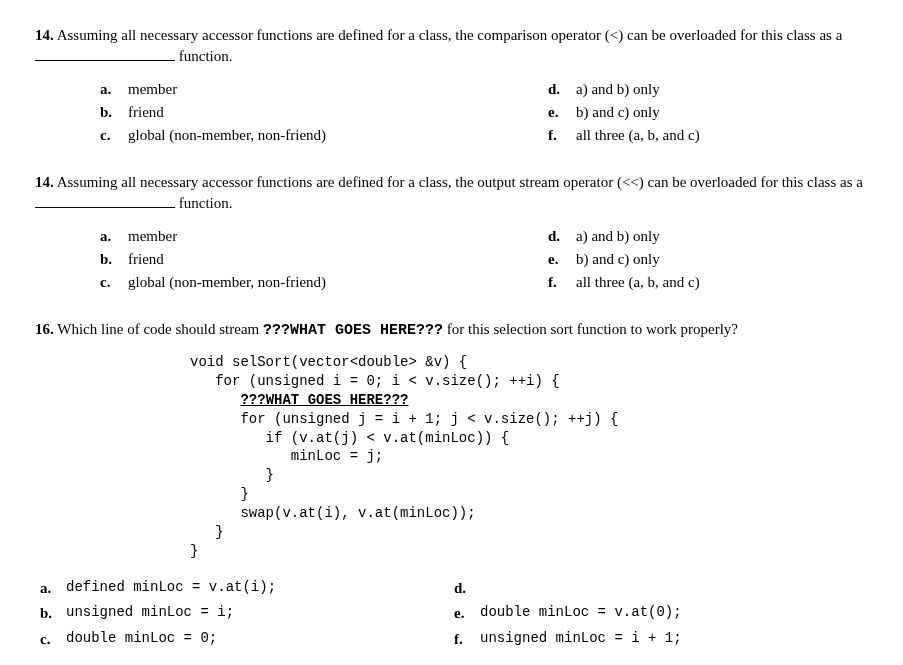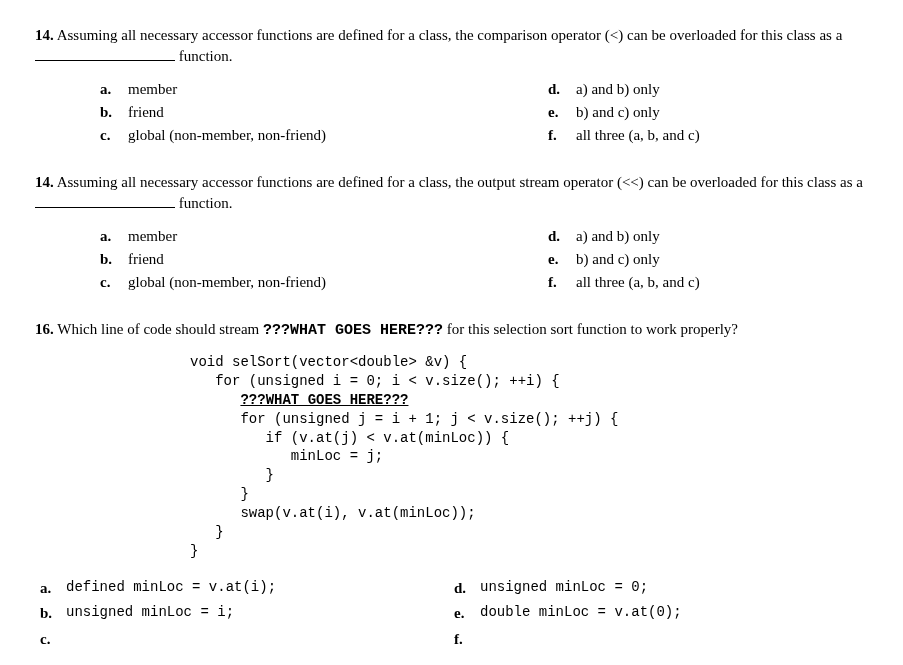--- a/index.html
+++ b/index.html
@@ -195,29 +195,30 @@
       <div class="code-option">
         <span class="code-option-letter">a.</span>
         <span class="code-option-text">defined minLoc = v.at(i);</span>
       </div>
       <div class="code-option">
         <span class="code-option-letter">b.</span>
         <span class="code-option-text">unsigned minLoc = i;</span>
       </div>
       <div class="code-option">
         <span class="code-option-letter">c.</span>
+        <span class="code-option-text">double minLoc = 0;</span>
       </div>
     </div>
     <div class="code-options-col">
       <div class="code-option">
         <span class="code-option-letter">d.</span>
-        <span class="code-option-text">unsigned minLoc = 0;</span>
       </div>
       <div class="code-option">
         <span class="code-option-letter">e.</span>
         <span class="code-option-text">double minLoc = v.at(0);</span>
       </div>
       <div class="code-option">
         <span class="code-option-letter">f.</span>
+        <span class="code-option-text">unsigned minLoc = i + 1;</span>
       </div>
     </div>
   </div>
 </div>
 
 </body></html>

